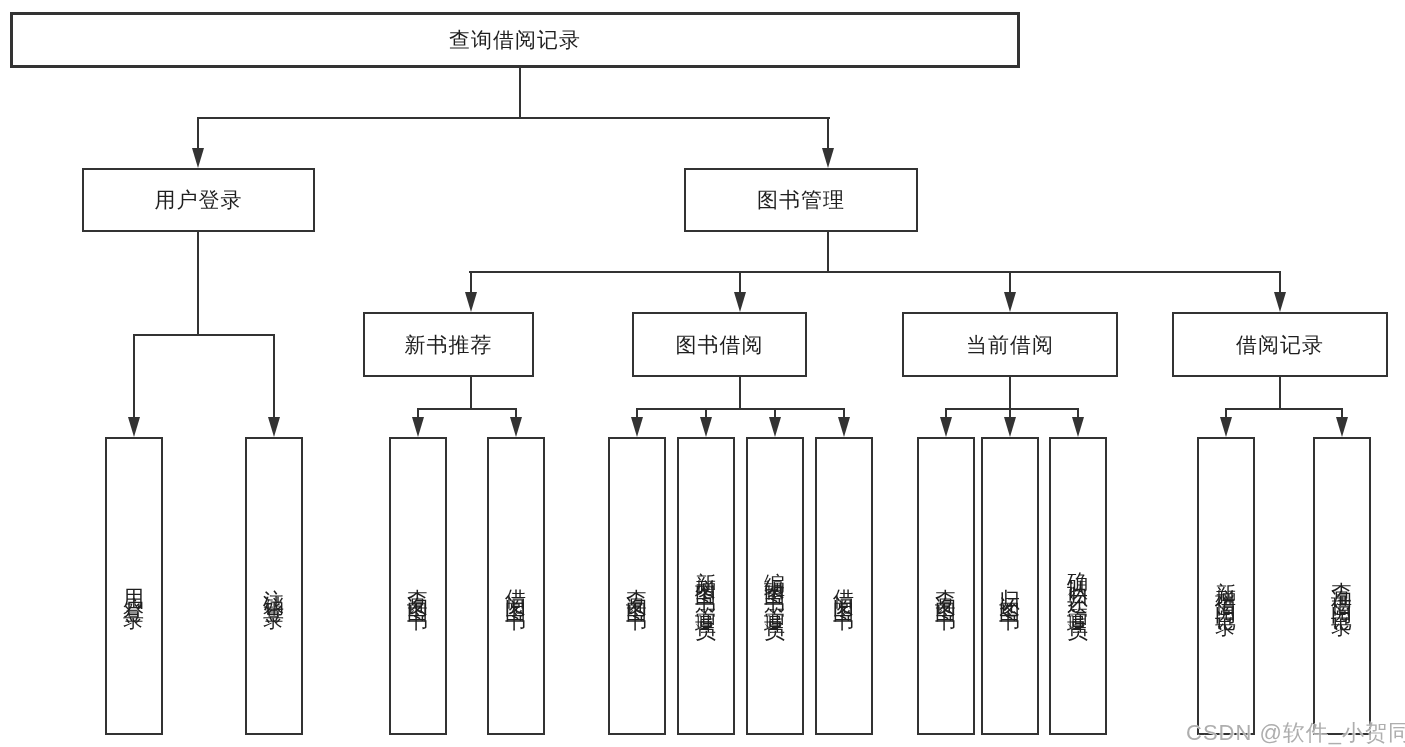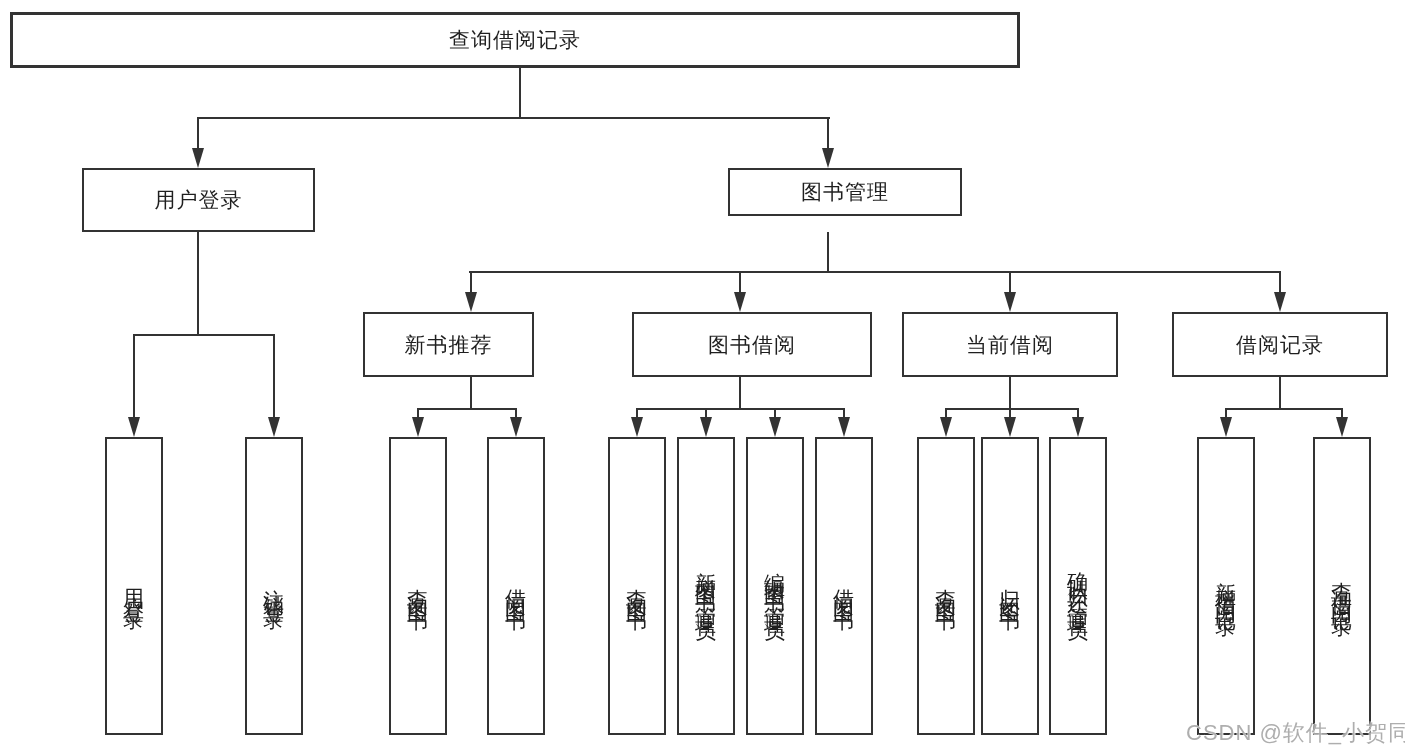--- a/index.html
+++ b/index.html
@@ -97,28 +97,28 @@
   <div class="vline" style="left:1341px;top:408px;height:10px"></div>
   <div class="arrow" style="left:1336px;top:417px"></div>
 
   <div class="box root" style="left:10px;top:12px;width:1010px;height:56px">
     <span class="hlabel">查询借阅记录</span>
   </div>
 
   <div class="box" style="left:82px;top:168px;width:233px;height:64px">
     <span class="hlabel">用户登录</span>
   </div>
-  <div class="box" style="left:728px;top:168px;width:234px;height:48px">
+  <div class="box" style="left:684px;top:168px;width:234px;height:64px">
     <span class="hlabel">图书管理</span>
   </div>
 
   <div class="box" style="left:363px;top:312px;width:171px;height:65px">
     <span class="hlabel">新书推荐</span>
   </div>
-  <div class="box" style="left:632px;top:312px;width:240px;height:65px">
+  <div class="box" style="left:632px;top:312px;width:175px;height:65px">
     <span class="hlabel">图书借阅</span>
   </div>
   <div class="box" style="left:1172px;top:312px;width:216px;height:65px">
     <span class="hlabel">借阅记录</span>
   </div>
   <div class="box" style="left:902px;top:312px;width:216px;height:65px">
     <span class="hlabel">当前借阅</span>
   </div>
 
   <div class="box" style="left:105px;top:437px;width:58px;height:298px">

